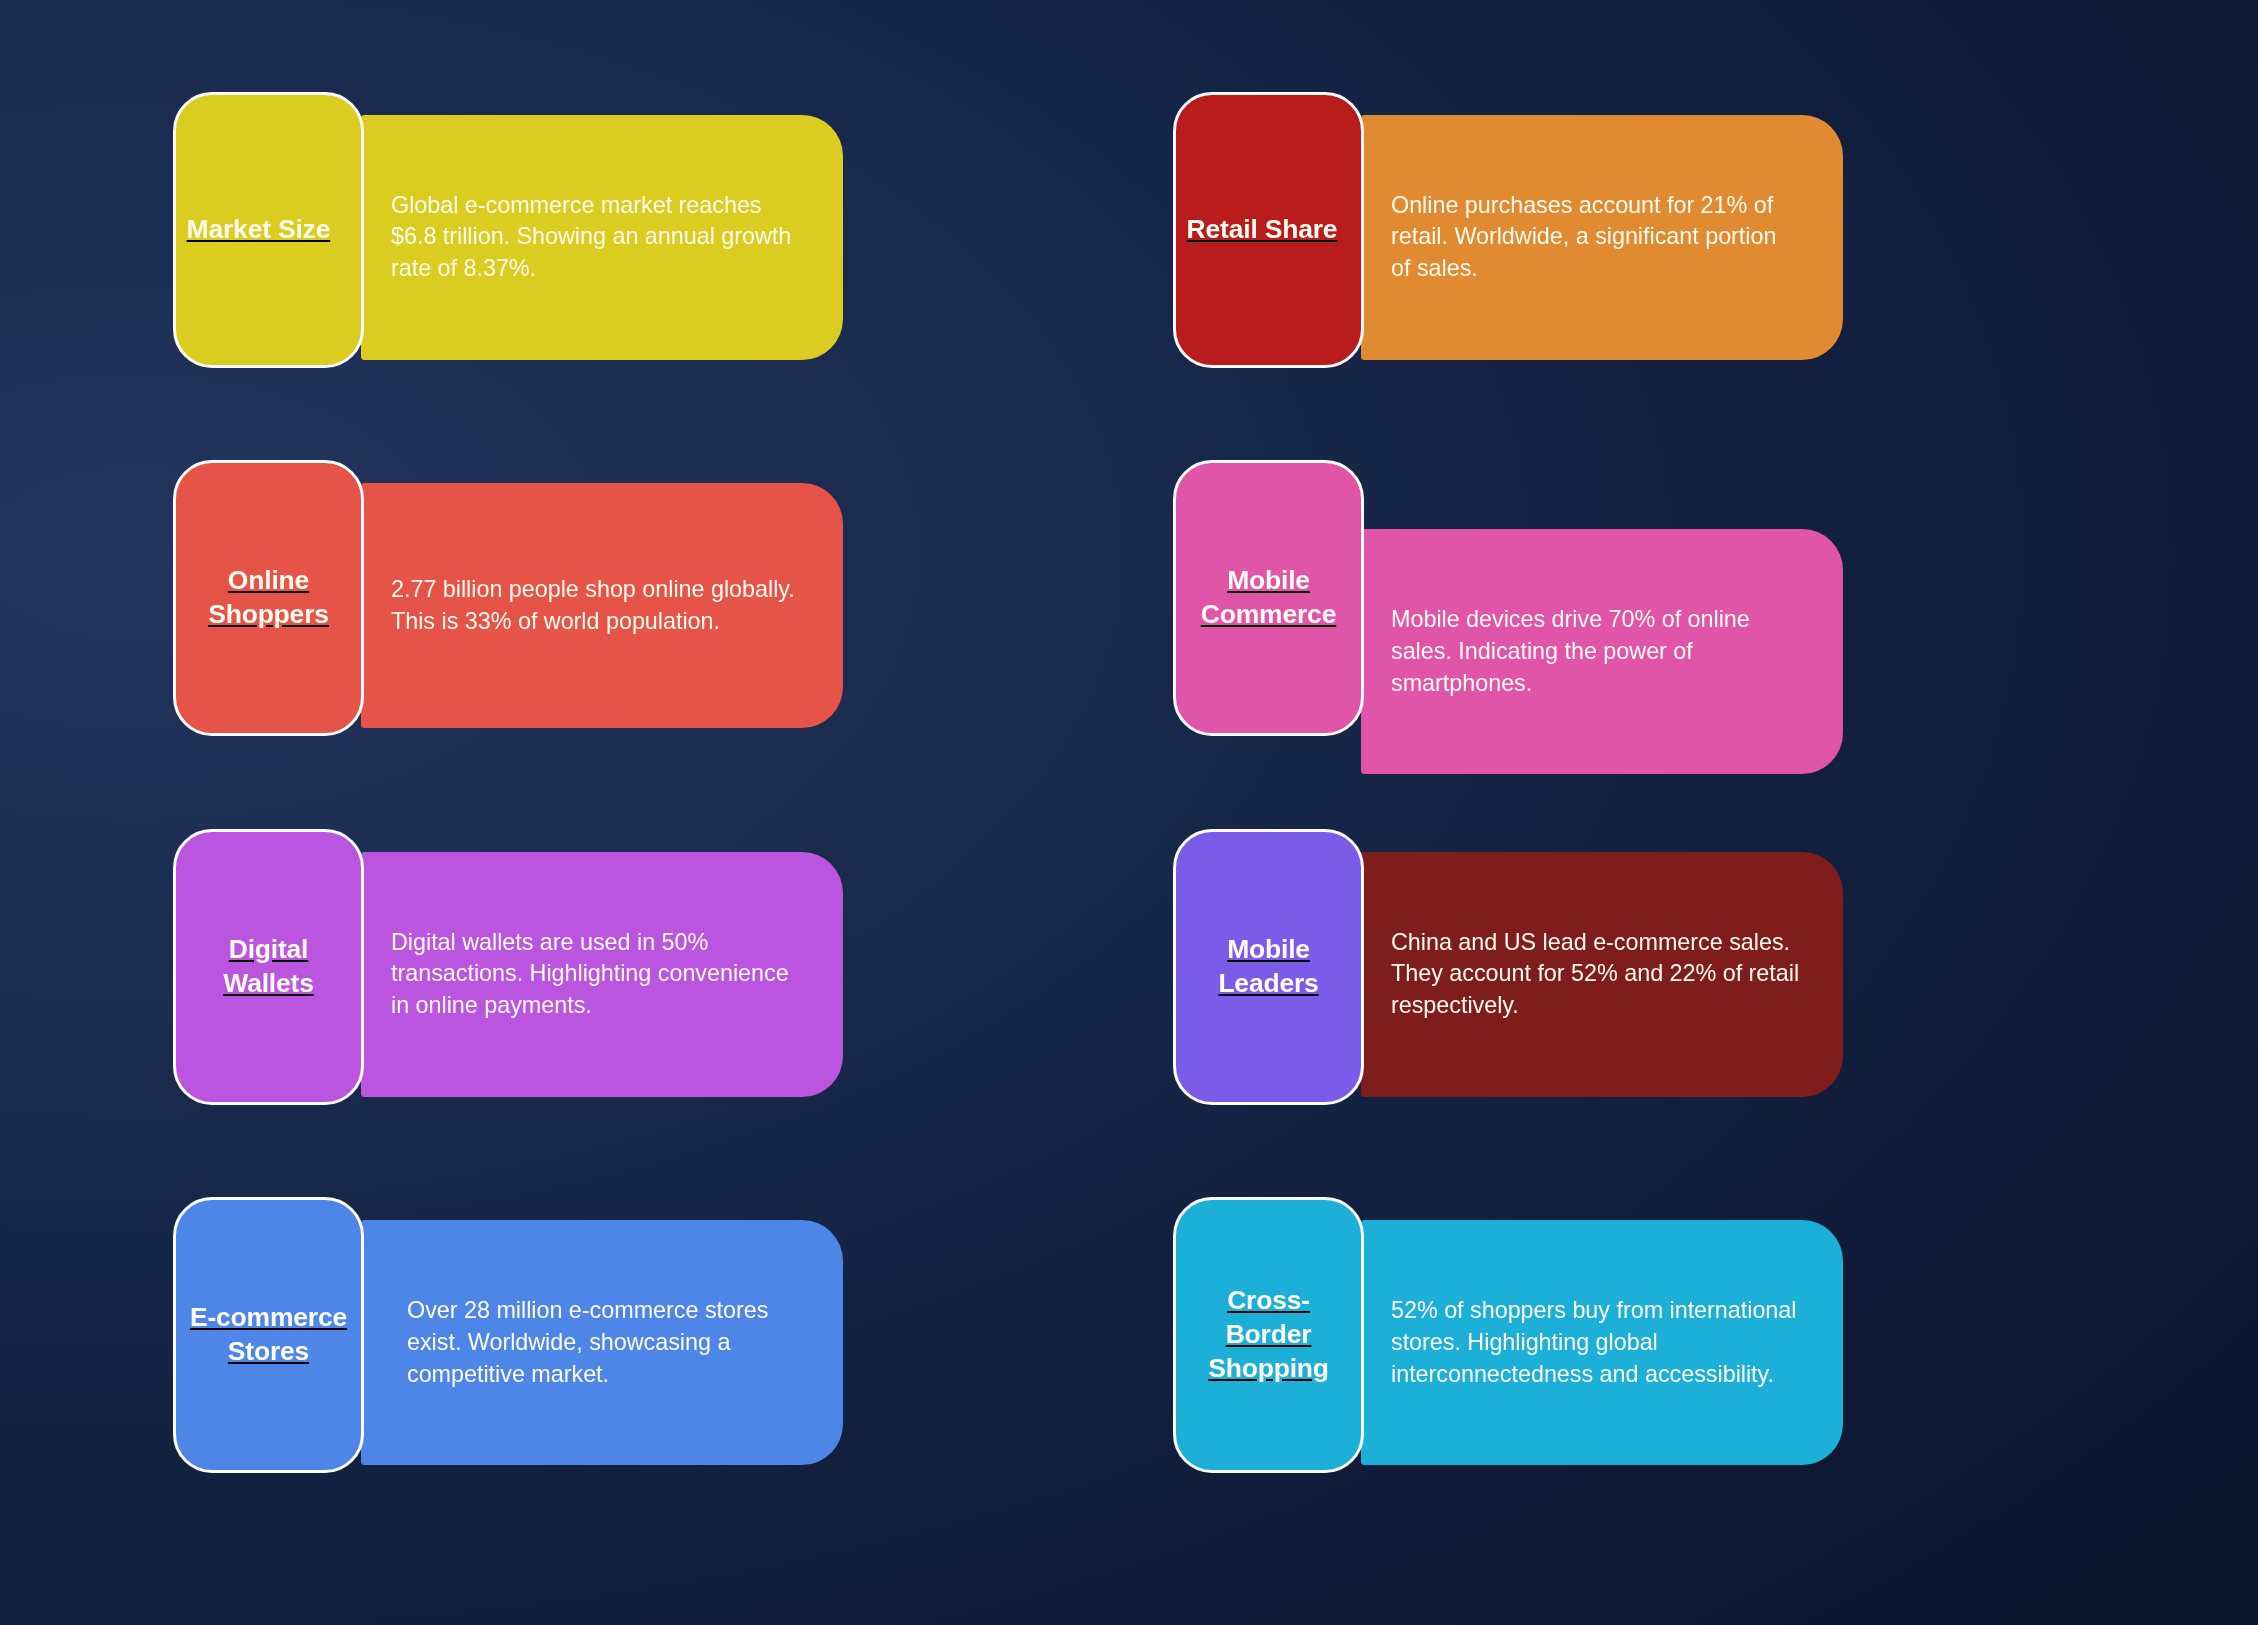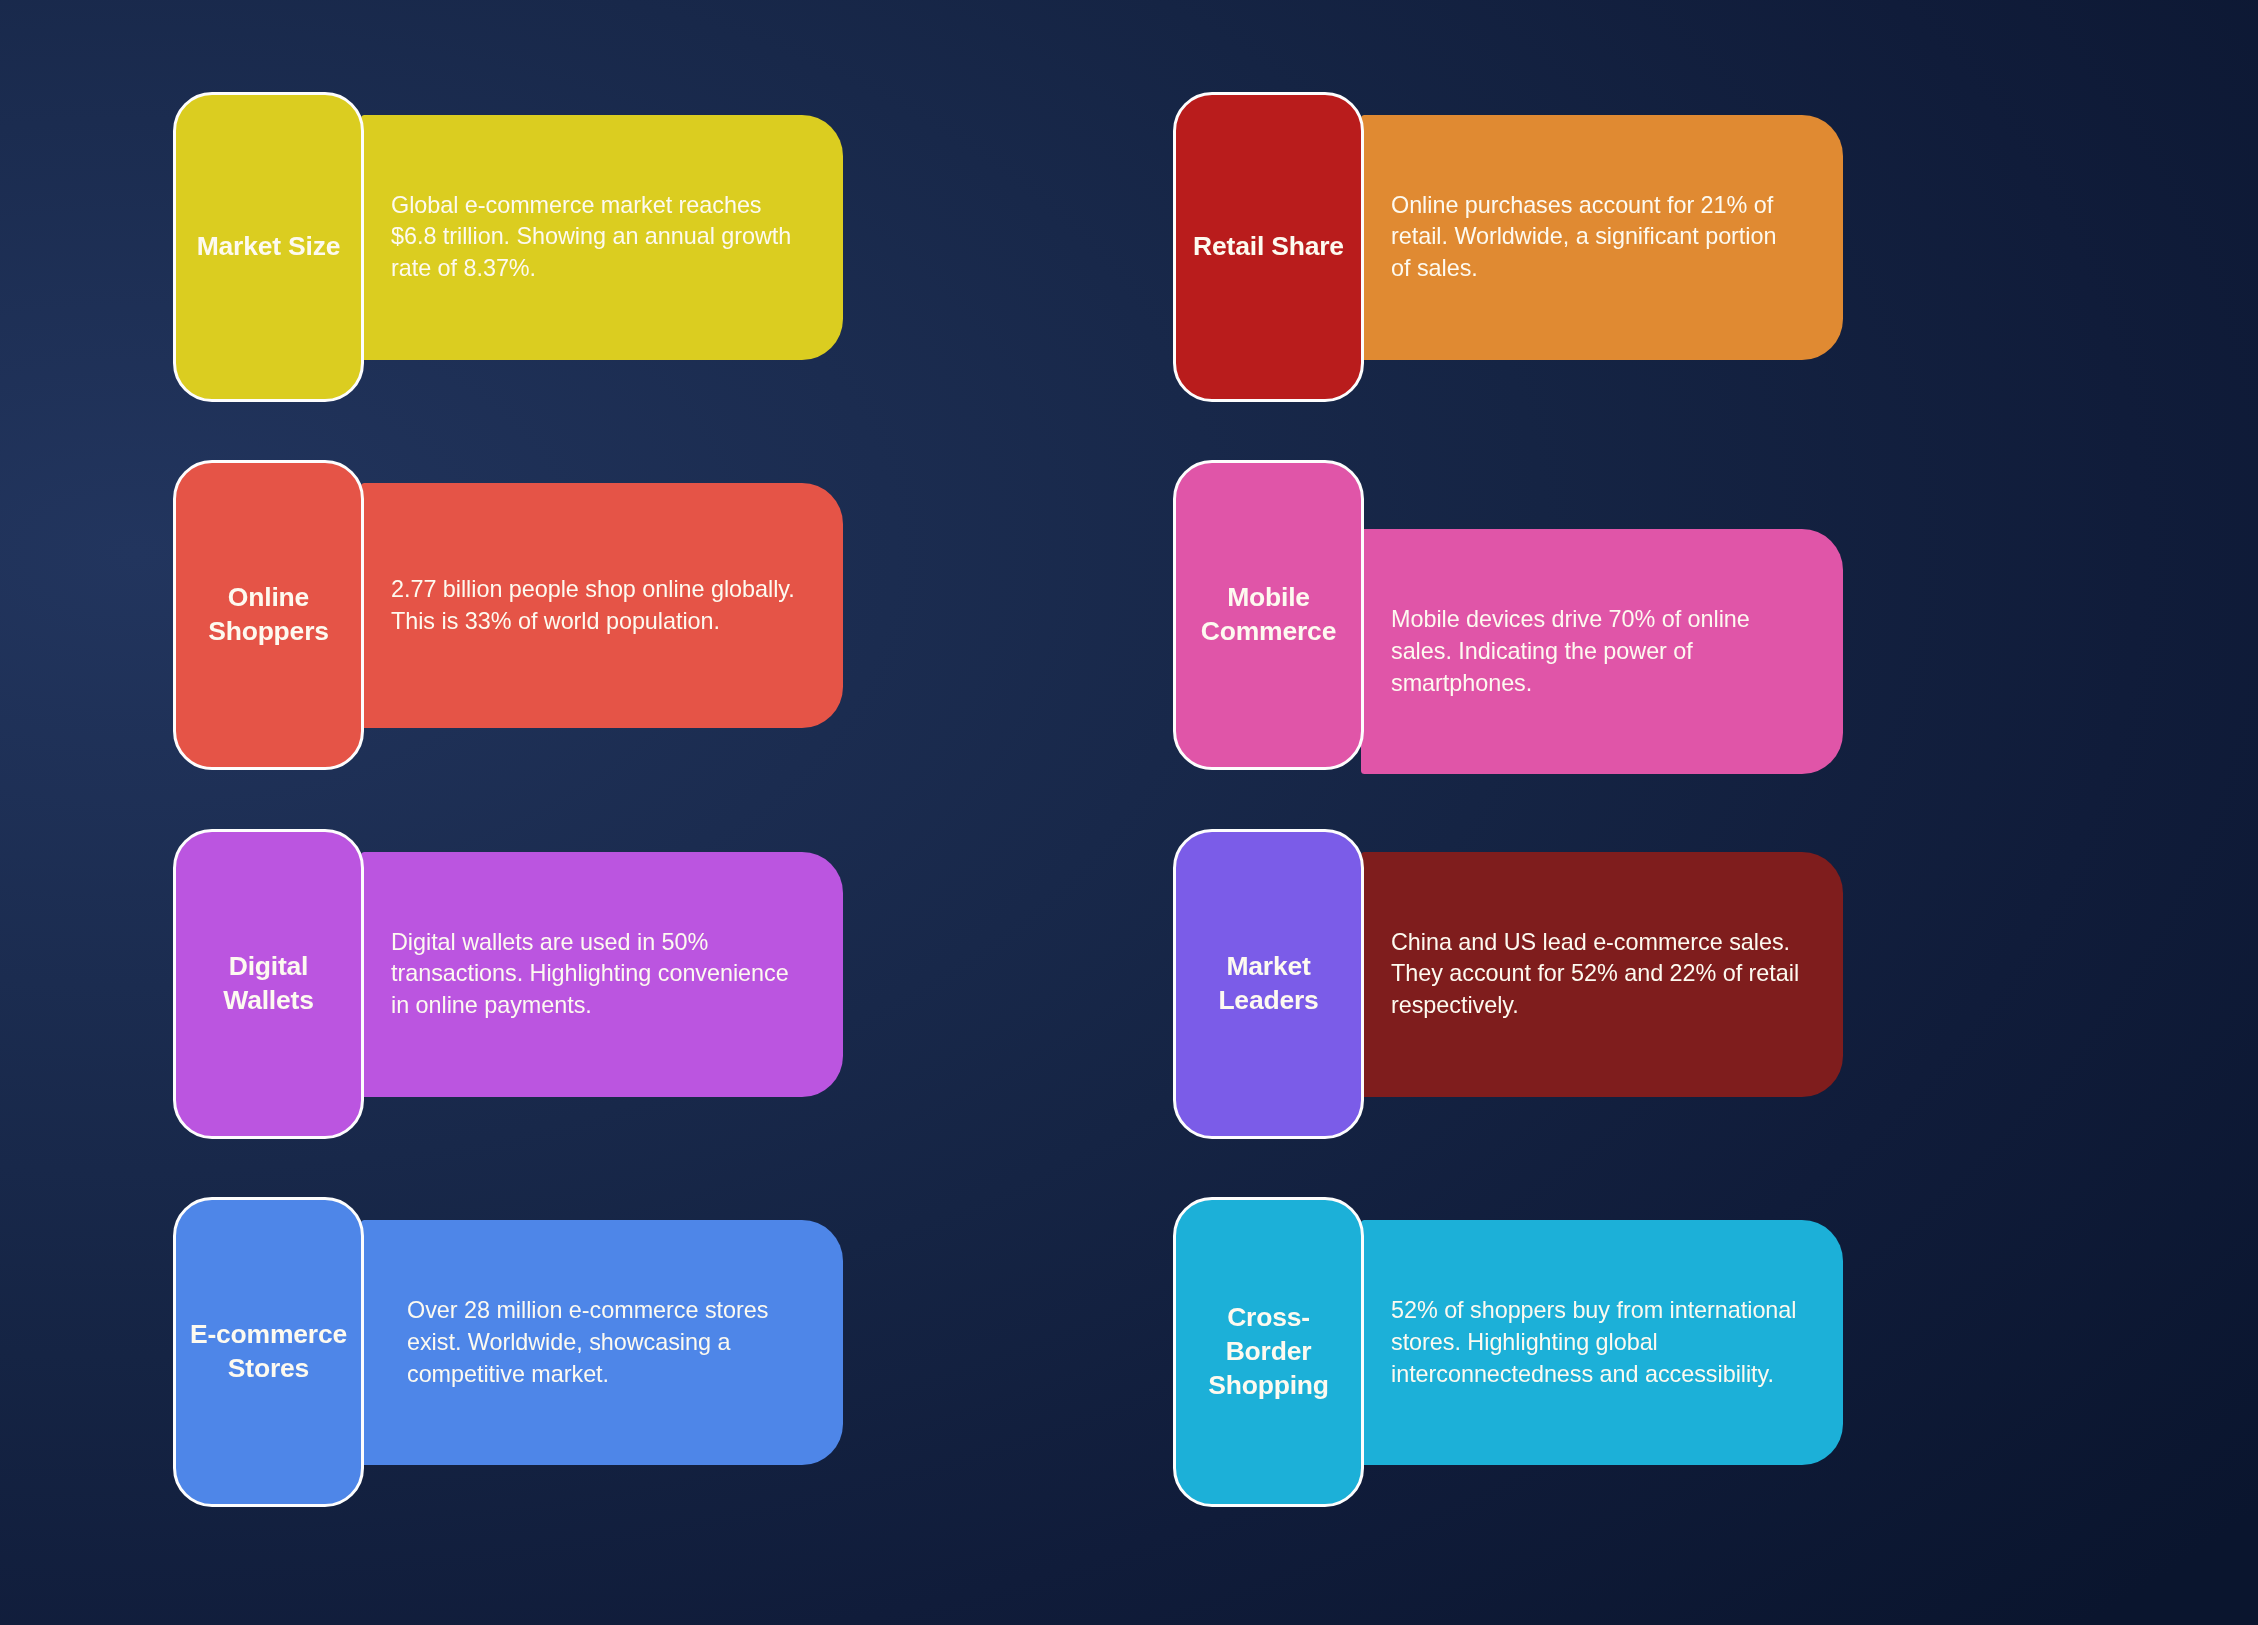--- a/index.html
+++ b/index.html
@@ -56,27 +56,28 @@
     padding:0 41px 0 30px;
     letter-spacing:-0.04px;
   }
 
   
   .card-label {
     position:absolute;
     left:0;
     top:0;
     width:191px;
-    height:310px;
+    height:276px;
     border:3.5px solid #fdfdfd;
     border-radius:39px;
     display:flex;
     align-items:center;
-    justify-content:center;
+    justify-content:flex-start;
     z-index:2;
+    text-decoration:underline;
   }
 
   .card-label-text {
     color:#fdfaf0;
     font-size:26.5px;
     font-weight:bold;
     line-height:1.28;
     text-align:center;
     padding:0 10.6px;
     letter-spacing:-0.2px;
@@ -134,21 +135,21 @@
     <div class="card-label" style="background: rgb(187, 85, 224);">
       <div class="card-label-text">Digital Wallets</div>
     </div>
   </div>
 
   <div class="card col-right">
     <div class="card-body" style="background: #7f1d1d;">
       <div class="card-body-text">China and US lead e-commerce sales. They account for 52% and 22% of retail respectively.</div>
     </div>
     <div class="card-label" style="background: rgb(123, 92, 232);">
-      <div class="card-label-text">Market Leaders</div>
+      <div class="card-label-text">Mobile Leaders</div>
     </div>
   </div>
 
   <div class="card col-left">
     <div class="card-body" style="background: rgb(78, 134, 232); padding-left: 16px;">
       <div class="card-body-text">Over 28 million e-commerce stores exist. Worldwide, showcasing a competitive market.</div>
     </div>
     <div class="card-label" style="background: rgb(78, 134, 232);">
       <div class="card-label-text">E-commerce Stores</div>
     </div>

